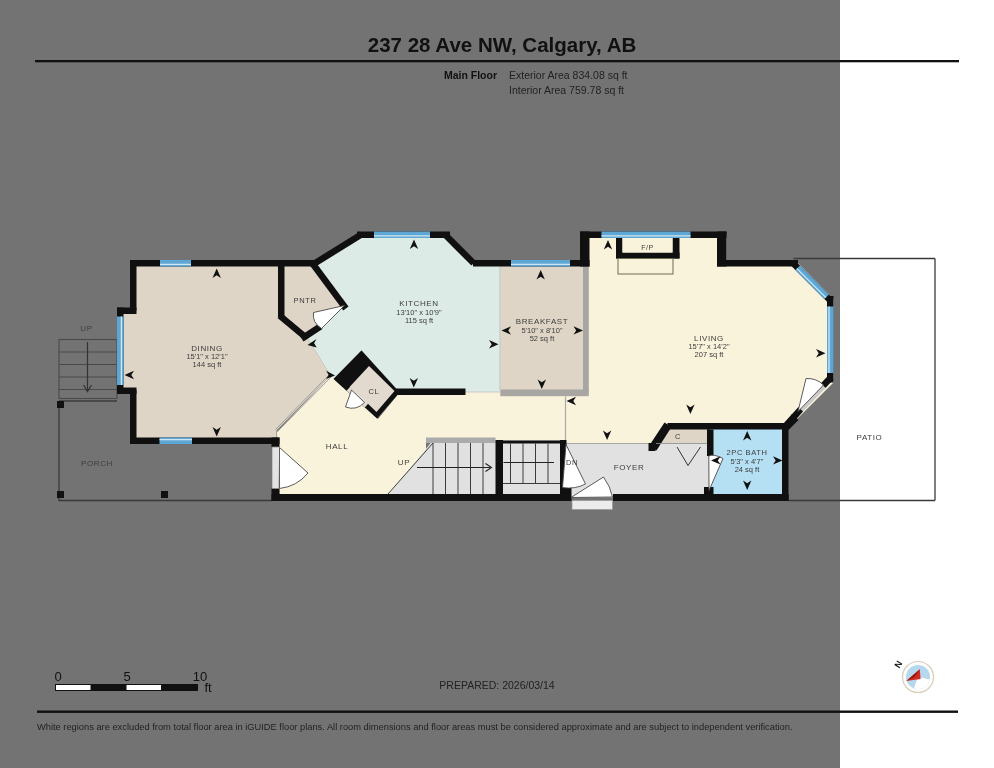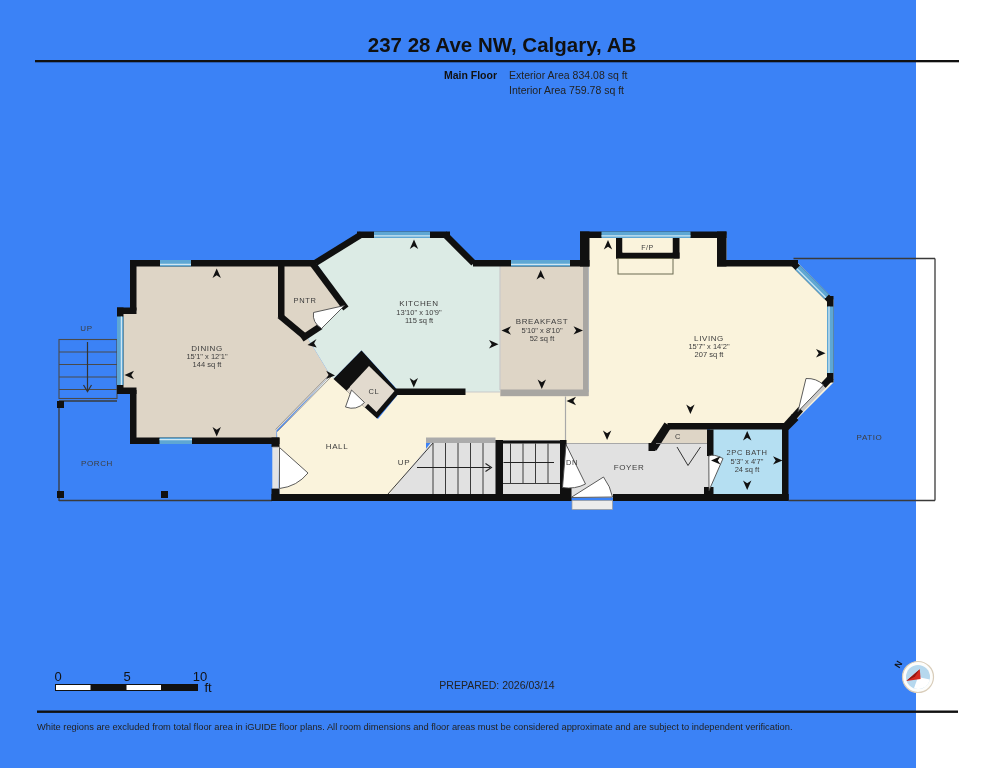--- a/index.html
+++ b/index.html
@@ -1,16 +1,16 @@
 <!DOCTYPE html>
 <html><head>
 <meta charset="utf-8">
 <style>
   html,body{margin:0;padding:0;background:#ffffff;}
-  .page{position:relative;width:916px;height:768px;background:#3b82f6;font-family:"Liberation Sans",sans-serif;}
+  .page{position:relative;width:840px;height:768px;background:#737373;font-family:"Liberation Sans",sans-serif;}
   svg{position:absolute;top:0;left:0;}
   text{font-family:"Liberation Sans",sans-serif;fill:#3d3d3d;}
   .rm{font-size:8px;letter-spacing:0.6px;}
   .dim{font-size:7.5px;}
   .sm{font-size:8px;letter-spacing:0.6px;}
 </style>
 </head>
 <body>
 <div class="page">
 <svg width="994" height="768" viewBox="0 0 994 768">

